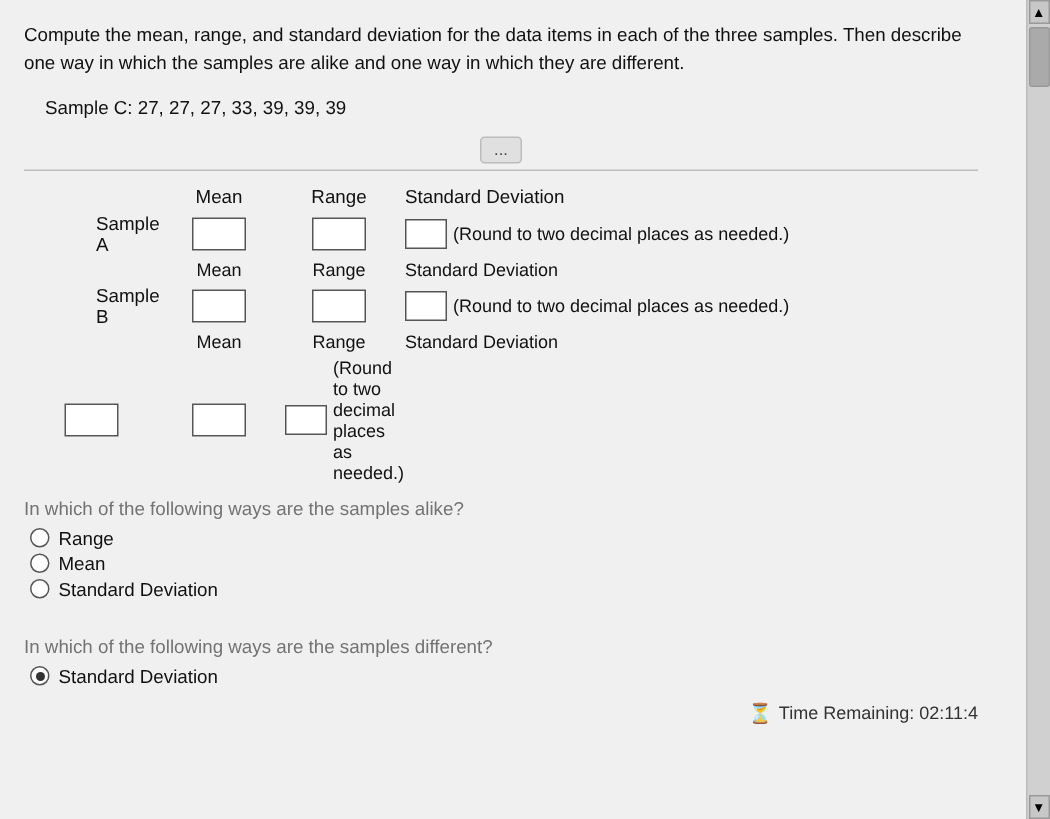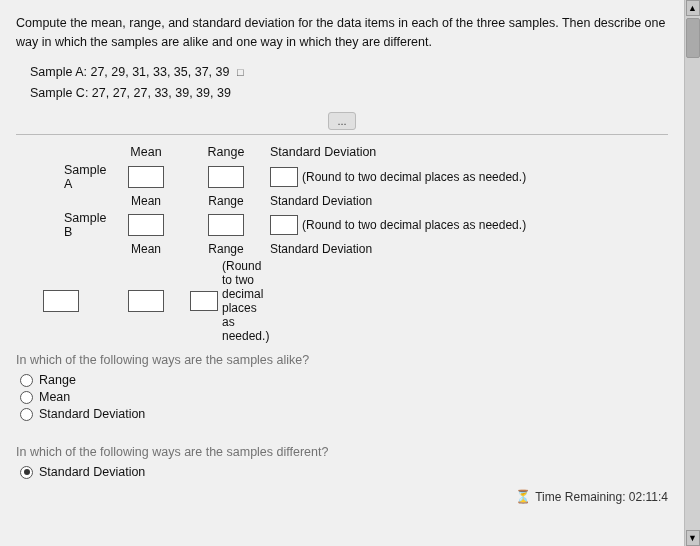--- a/index.html
+++ b/index.html
@@ -14,21 +14,21 @@
       align-items: stretch;
     }
     .main-container {
       display: flex;
       width: 100%;
       height: 100%;
     }
     .content-area {
       flex: 1;
       background: #f0f0f0;
-      padding: 14px 16px 10px 16px;
+      padding: 14px 32px 10px 16px;
       overflow-y: auto;
       position: relative;
     }
     .scrollbar {
       width: 16px;
       background: #d0d0d0;
       display: flex;
       flex-direction: column;
       align-items: center;
       border-left: 1px solid #bbb;
@@ -206,24 +206,20 @@
   </style>
 </head>
 <body>
 
 <div class="main-container">
   <div class="content-area">
 
     <div class="problem-text">Compute the mean, range, and standard deviation for the data items in each of the three samples. Then describe one way in which the samples are alike and one way in which they are different.</div>
 
     <div class="samples-text">
-      <div>
-        <span>Sample A: 27, 29, 31, 33, 35, 37, 39</span>
-        <span style="margin-left:4px; font-size:11px; color:#555;">□</span>
-      </div>
       <div>Sample C: 27, 27, 27, 33, 39, 39, 39</div>
     </div>
 
     <div class="copy-icon-row">
       <button class="copy-icon">...</button>
     </div>
 
     <hr class="divider">
 
     <div class="table-section">

